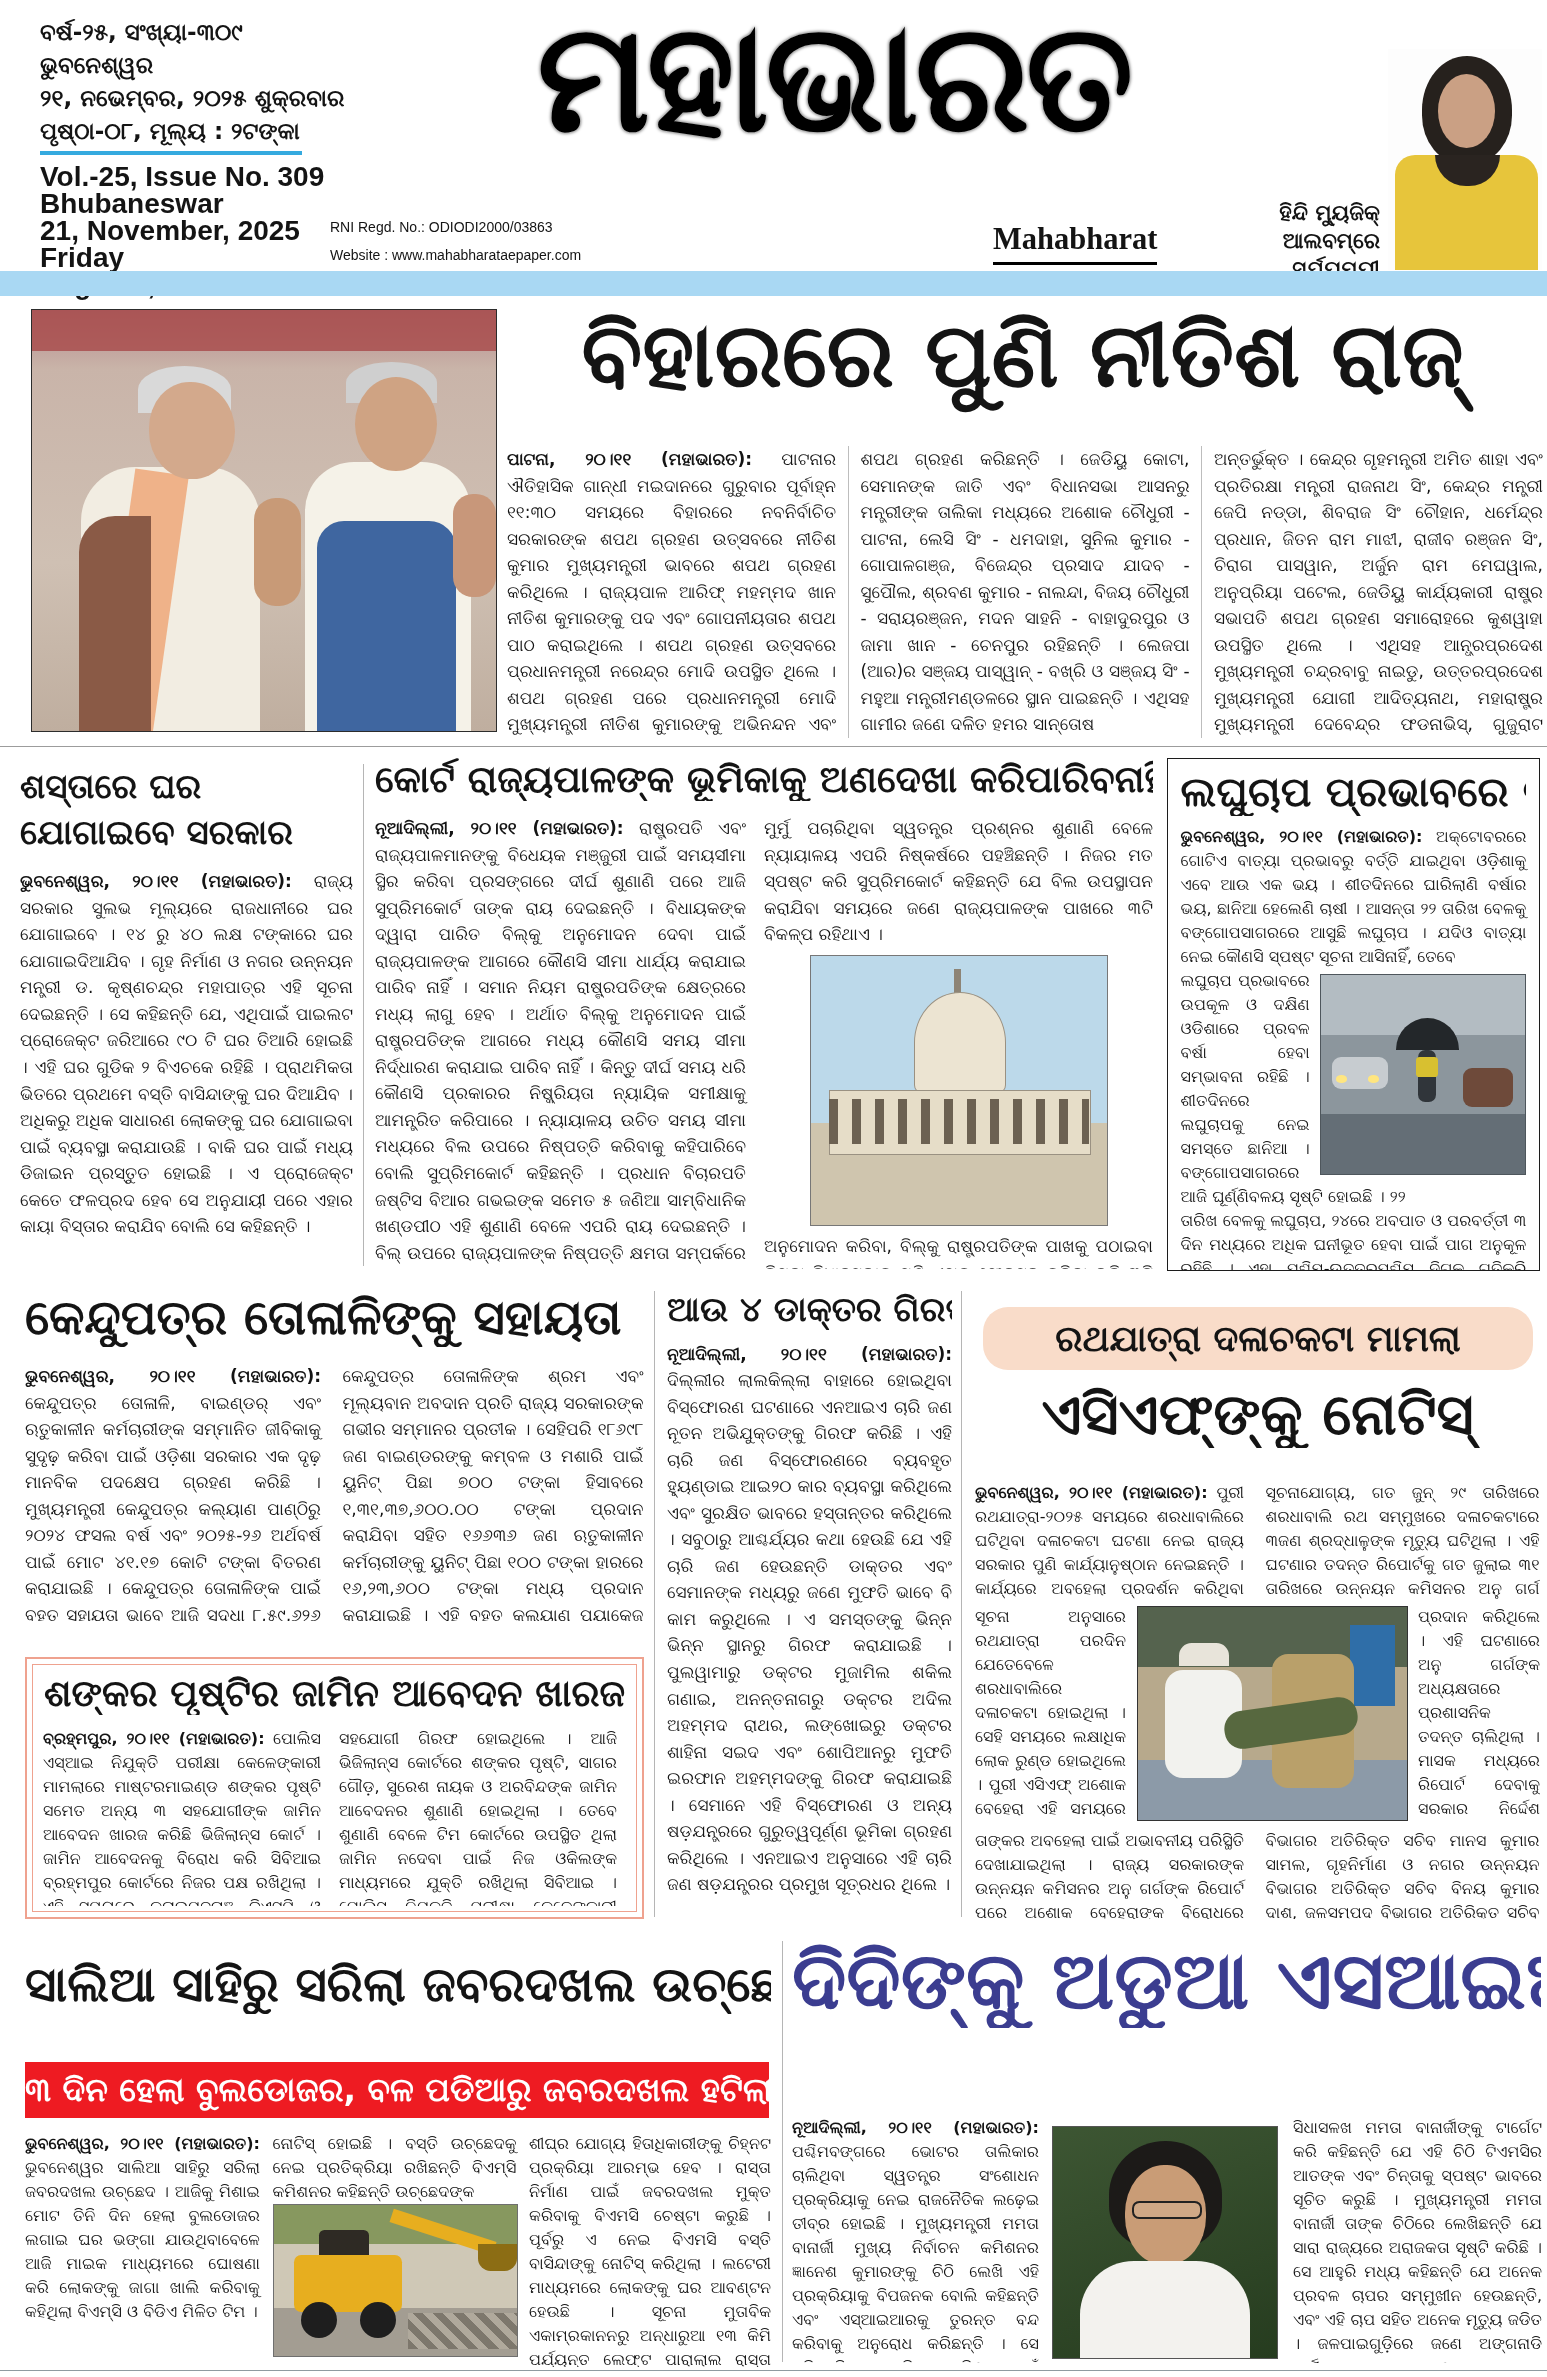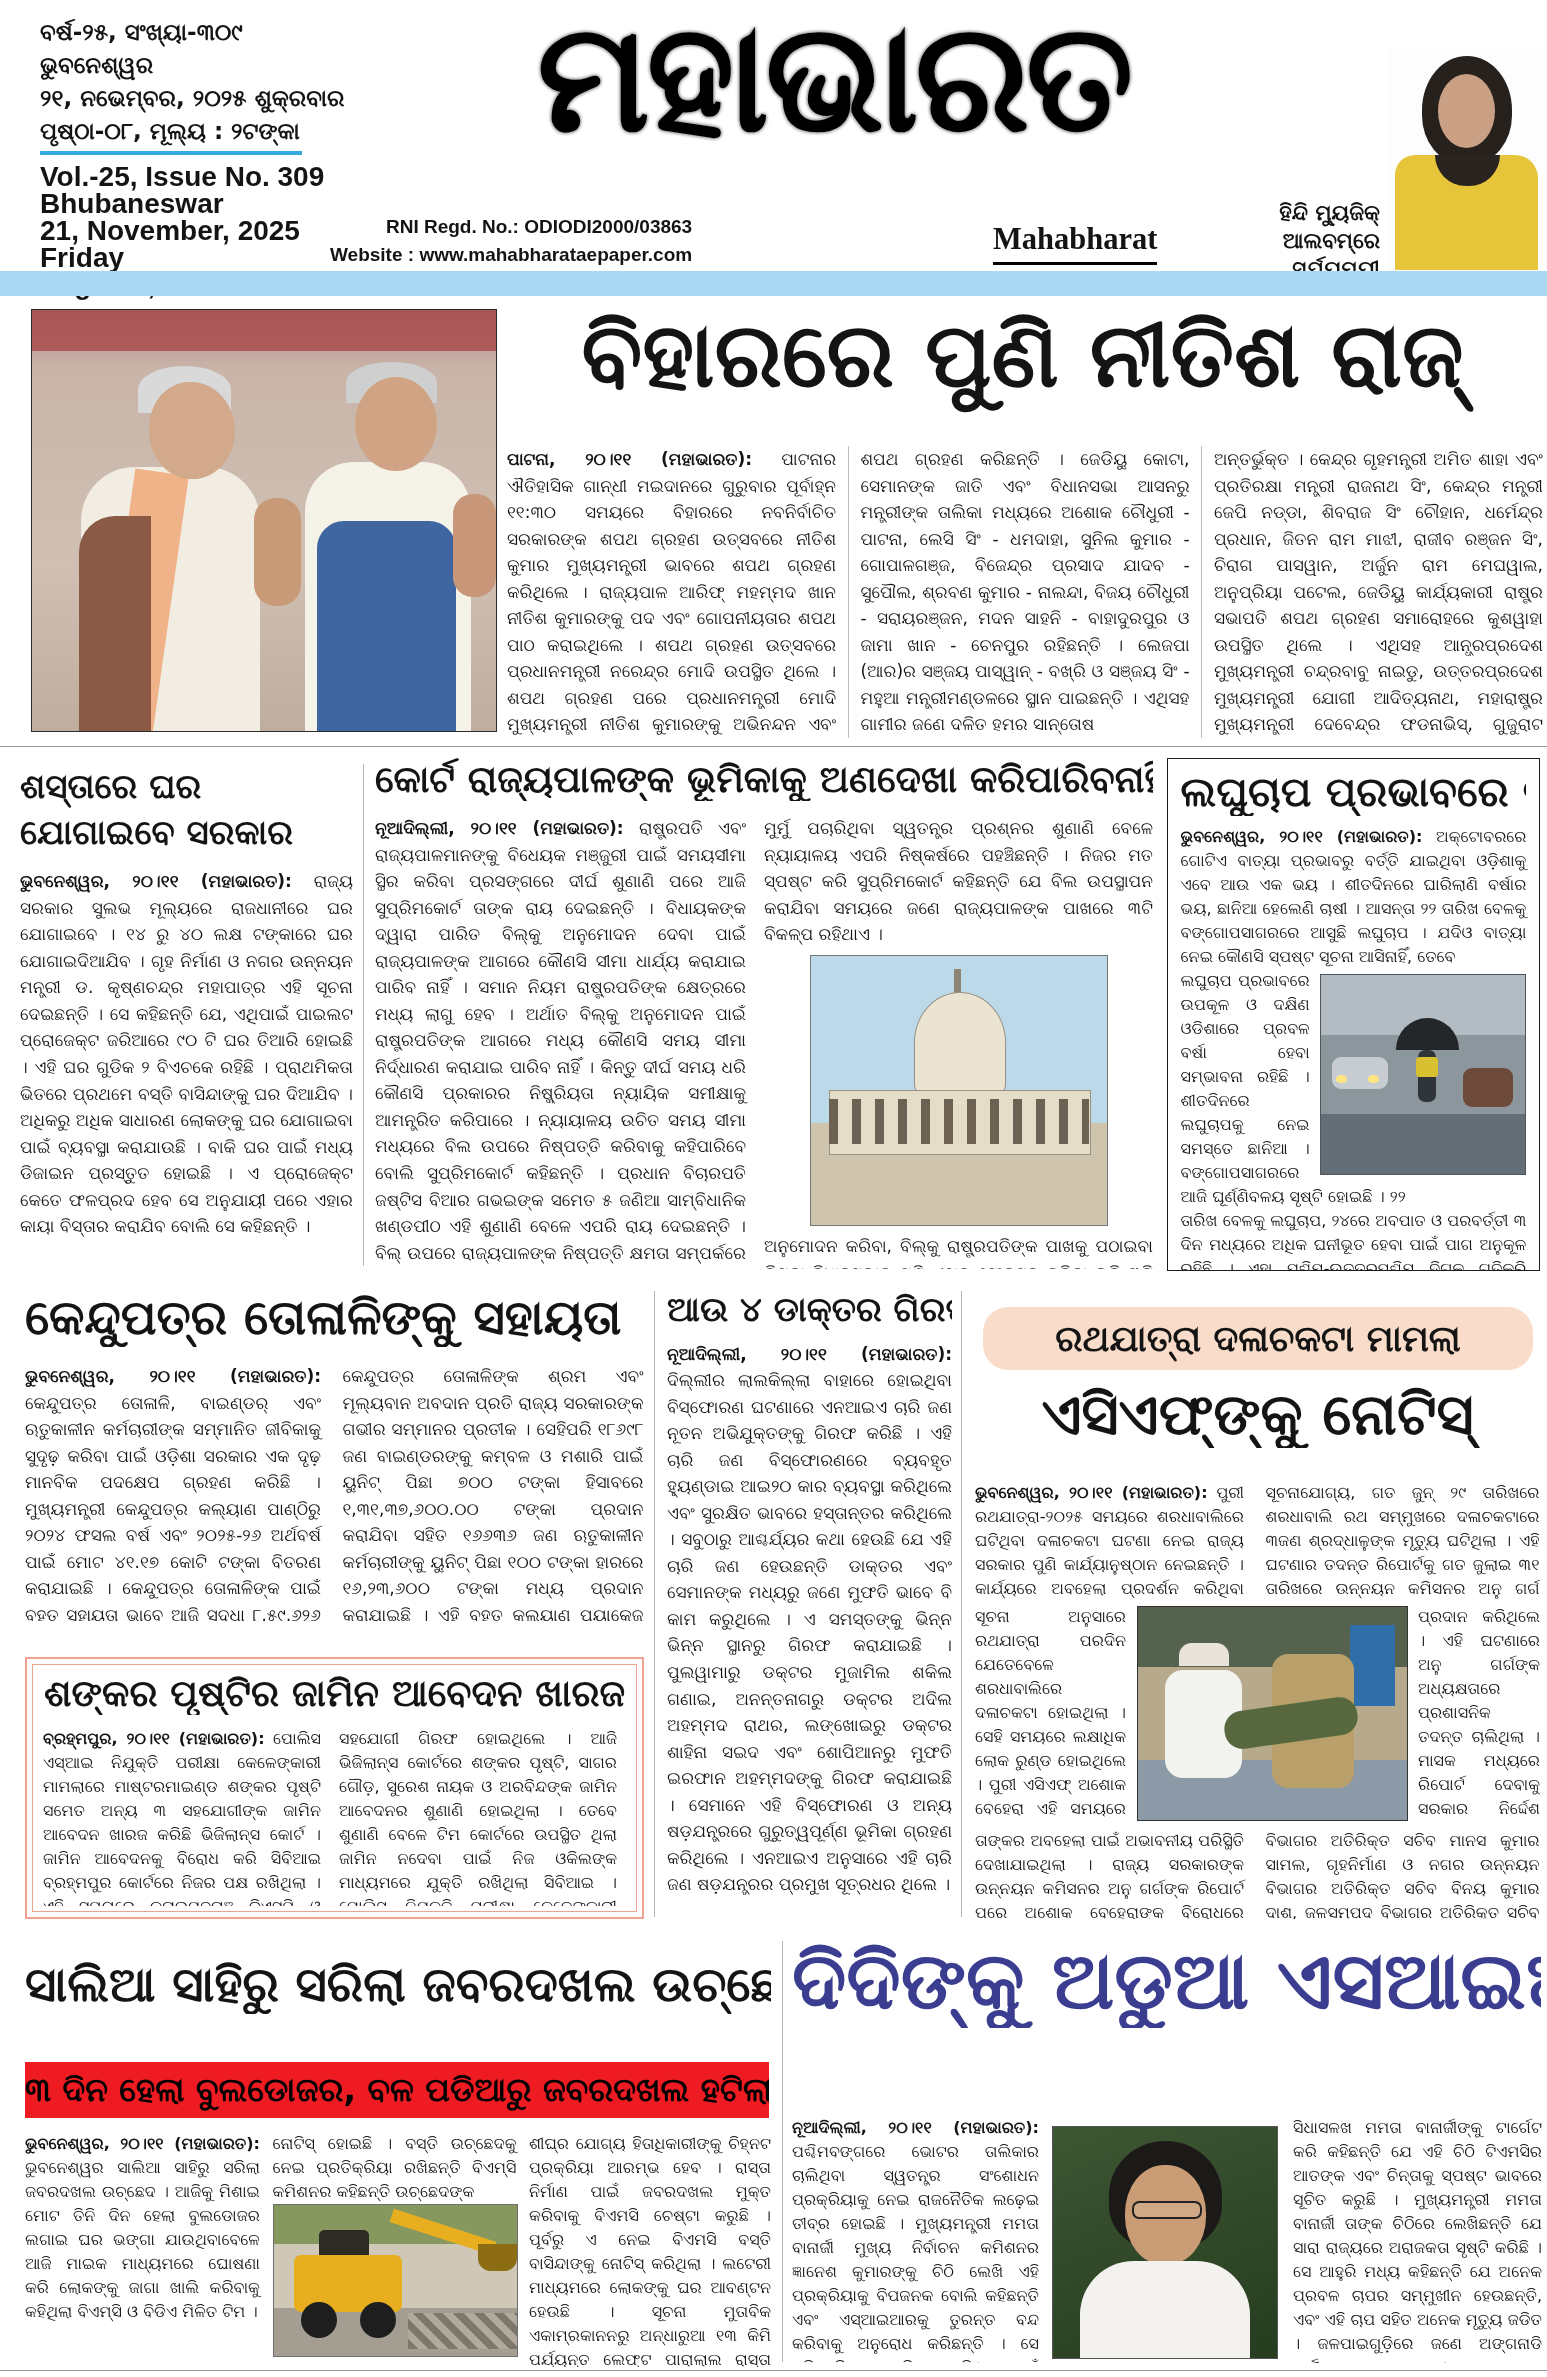--- a/index.html
+++ b/index.html
@@ -12,21 +12,21 @@
   .dateline{font-weight:bold;}
   .vr{position:absolute;width:0.9px;background:#b5b5b5;}
   .hrline{position:absolute;height:0.9px;background:#9c9c9c;}
 
   
   .m-odia{font-size:23px;line-height:33px;font-weight:bold;}
   .m-rule{position:absolute;left:40px;top:151px;width:262px;height:3.6px;background:#35aadf;}
   .m-en{font-size:28px;line-height:27px;font-weight:bold;font-family:"Liberation Sans",sans-serif;}
   .m-logo{font-size:151px;line-height:1.25;font-weight:bold;letter-spacing:-3.6px;text-align:center;
           color:#000;text-shadow:0 0 1.8px #fff, 0 0 3.6px #000;}
-  .m-rni{font-size:19px;line-height:28px;font-weight:bold;font-family:"Liberation Sans",sans-serif;text-align:right;}
+  .m-rni{font-size:14px;line-height:28px;font-weight:normal;font-family:"Liberation Sans",sans-serif;}
   .m-logo-en{font-size:30.5px;font-weight:bold;font-family:"Liberation Serif",serif;
              border-bottom:3.6px solid #000;padding-bottom:5px;}
   .m-promo-caption{font-size:21.5px;line-height:28px;font-weight:bold;text-align:right;}
   .promo-photo{position:absolute;left:1388px;top:49px;width:154px;height:221px;background:#fdfdfd;overflow:hidden;}
   .promo-hair{position:absolute;left:34px;top:7.2px;width:90px;height:108px;background:#26211d;border-radius:50% 50% 45% 45%;}
   .promo-face{position:absolute;left:50px;top:25px;width:57px;height:74px;background:#caa084;border-radius:50%;}
   .promo-dress{position:absolute;left:7.2px;top:106px;width:143px;height:117px;background:#e7c53b;border-radius:20px 23px 0 0;}
   .promo-neck{position:absolute;left:47px;top:106px;width:65px;height:30.5px;background:#2a2420;border-radius:0 0 36px 36px;}
   .blue-bar{position:absolute;left:0;top:271px;width:1547px;height:25px;background:#a9d8f3;}
 
@@ -89,21 +89,21 @@
   .acf-photo{position:absolute;left:1137px;top:1606px;width:269px;height:213px;border:1.8px solid #333;overflow:hidden;
              background:linear-gradient(180deg,#55634e 0 28%,#b7a98c 28% 72%,#8c9aa8 72%);}
   .acfp-shirt{position:absolute;left:27px;top:63px;width:77px;height:108px;background:#f2f2ee;border-radius:18px;}
   .acfp-cap{position:absolute;left:41px;top:36px;width:50px;height:23px;background:#e8e4da;border-radius:12.6px 12.6px 0 0;}
   .acfp-officer{position:absolute;left:134px;top:47px;width:82px;height:134px;background:#b9a06a;border-radius:16px;}
   .acfp-victim{position:absolute;left:86px;top:97px;width:134px;height:38px;background:#57683f;border-radius:18px;transform:rotate(-8deg);}
   .acfp-blue{position:absolute;left:212px;top:18px;width:45px;height:81px;background:#2f6ea8;}
 
   
   .evict-h{font-size:48px;font-weight:bold;white-space:nowrap;overflow:hidden;}
-  .red-banner{position:absolute;left:25px;top:2062px;width:744px;height:56px;background:#ee1b22;color:#000000;
+  .red-banner{position:absolute;left:25px;top:2062px;width:744px;height:56px;background:#ee1b22;color:#ffffff;
               font-size:33px;font-weight:bold;text-align:center;line-height:56px;white-space:nowrap;overflow:hidden;}
   .jcb-photo{width:100%;height:151px;border:0.9px solid #6f6f6f;position:relative;overflow:hidden;margin-bottom:7.2px;
              background:linear-gradient(180deg,#87985f 0 26%,#cfc8b6 26% 68%,#a39d92 68%);}
   .jcb-body{position:absolute;left:20px;top:50px;width:108px;height:57px;background:#e7ae1f;border-radius:7.2px;}
   .jcb-cab{position:absolute;left:45px;top:25px;width:50px;height:39px;background:#2e2a24;border-radius:5.4px;}
   .jcb-arm{position:absolute;left:115px;top:20px;width:108px;height:14.3px;background:#e7ae1f;transform:rotate(18deg);}
   .jcb-bucket{position:absolute;left:204px;top:39px;width:39px;height:27px;background:#8c6d14;border-radius:0 0 12.6px 12.6px;}
   .jcb-wheel1{position:absolute;left:27px;top:97px;width:36px;height:36px;background:#1e1e1e;border-radius:50%;}
   .jcb-wheel2{position:absolute;left:86px;top:97px;width:36px;height:36px;background:#1e1e1e;border-radius:50%;}
   .rubble{position:absolute;left:134px;top:108px;width:143px;height:36px;

